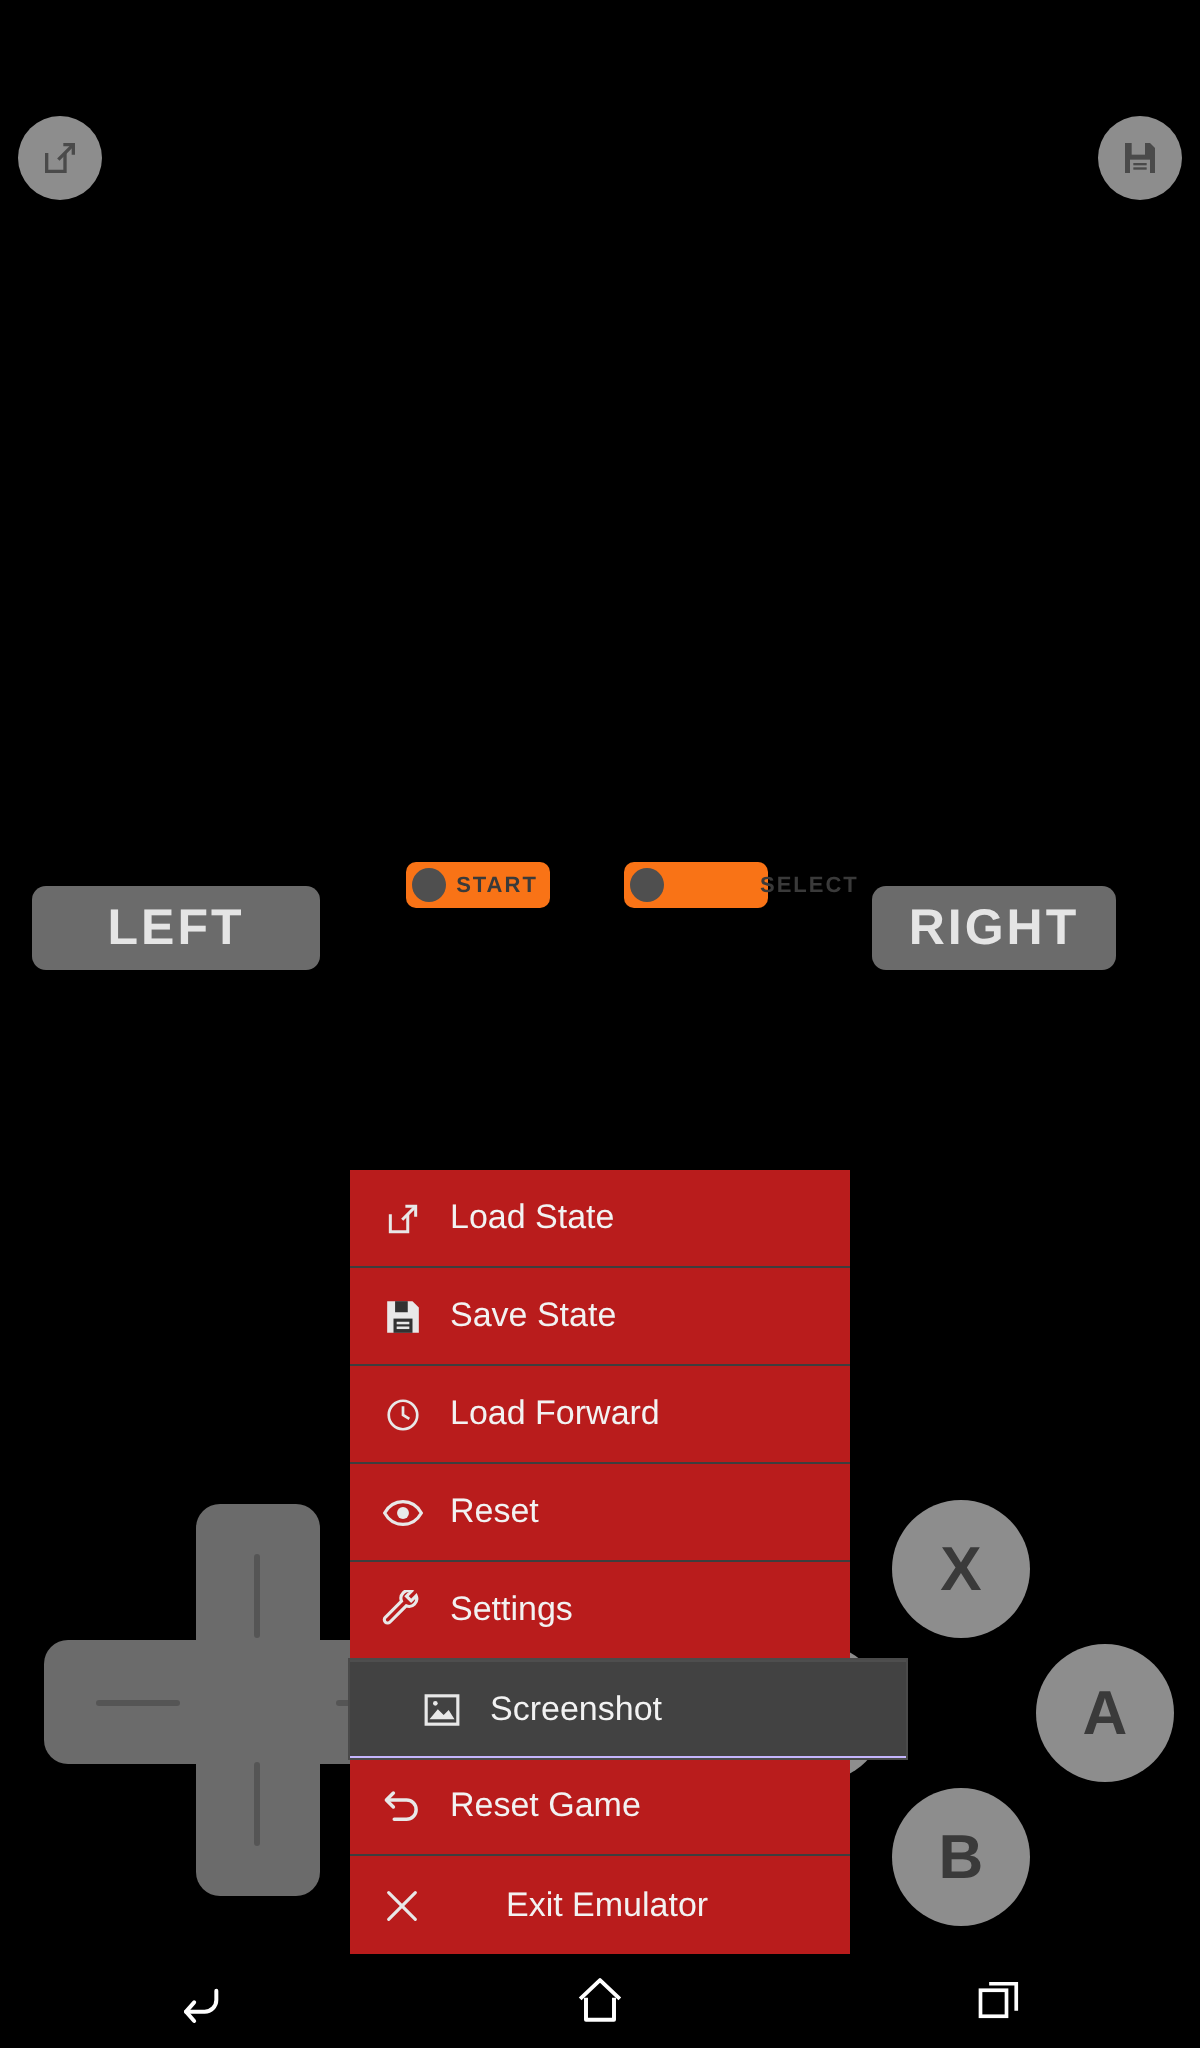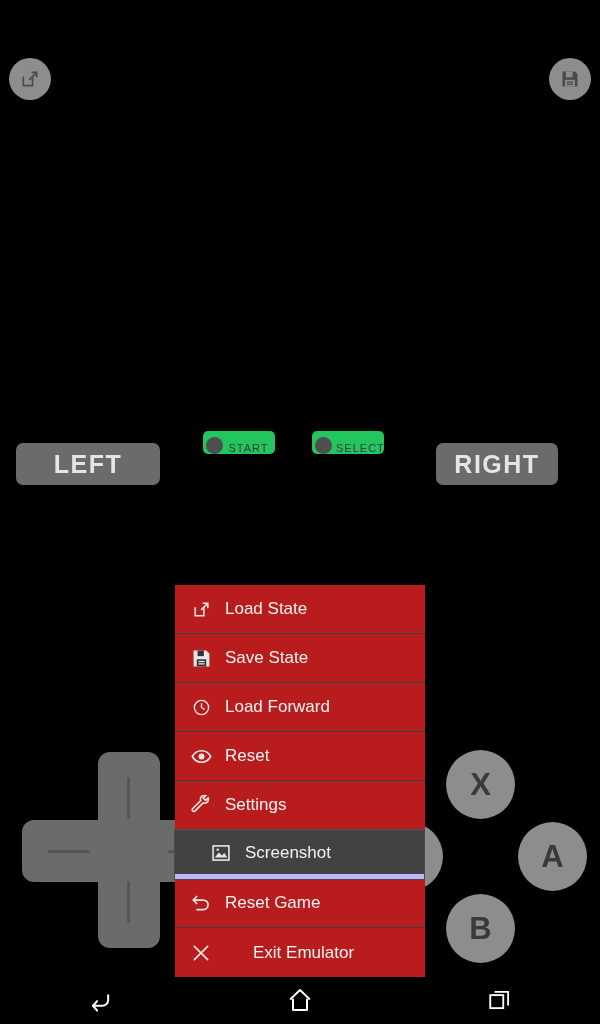--- a/index.html
+++ b/index.html
@@ -37,34 +37,34 @@
     color:#e5e5e5;
     font-size:25px; font-weight:bold; letter-spacing:1.5px;
   }
   #btn-left  { left:16px;  top:443px; width:144px; }
   #btn-right { left:436px; top:443px; width:122px; }
 
   
   .sysbtn {
     position:absolute;
     height:23px;
-    background:#22c55e;
+    background:#f97316;
     border-radius:5px;
-    display:flex; align-items:flex-end;
+    display:flex; align-items:center;
     padding-left:3px;
     color:#3a3a3a;
-    font-size:11px; font-weight:normal; letter-spacing:1px;
+    font-size:11px; font-weight:bold; letter-spacing:1px;
   }
   .sysbtn .knob {
     width:17px; height:17px; border-radius:50%;
     background:#4f4f4f; flex:none; margin-right:4px;
   }
   .sysbtn .lbl { flex:1; text-align:center; padding-right:5px; }
   #btn-start  { left:203px; top:431px; width:72px; }
-  #btn-select { left:312px; top:431px; width:72px; }
+  #btn-select { left:312px; top:431px; width:72px;gap:44px; }
 
   
   #dpad { position:absolute; left:22px; top:752px; width:196px; height:196px; }
   .dpad-arm { position:absolute; background:#6b6b6b; }
   .dpad-v { left:76px; top:0;   width:62px; height:196px; border-radius:12px; }
   .dpad-h { left:0;   top:68px; width:196px; height:62px; border-radius:12px; }
   .dpad-tick { position:absolute; background:#555; }
   .tick-up    { left:105px; top:25px;  width:3px;  height:42px; border-radius:2px;}
   .tick-down  { left:105px; top:129px; width:3px;  height:42px; border-radius:2px;}
   .tick-left  { left:26px;  top:98px;  width:42px; height:3px;  border-radius:2px;}
@@ -95,23 +95,23 @@
     height:49px;
     display:flex; align-items:center;
     padding-left:15px;
     color:#f2f2f2;
     font-size:17px;
     border-bottom:1px solid #3e3e3e;
   }
   .menu-item:last-child { border-bottom:none;gap:28px; }
   .menu-item.selected {
     background:#424242;
-    width:249px;
+    width:278px;
     border-top:1px solid #4e4e4e;
-    border-bottom:5px solid #c4b5fd;
+    border-bottom:1px solid #c4b5fd;
     box-shadow:0 0 0 1px #4a4a4a;
     padding-left:35px;
   }
   .menu-item .mi-icon {
     width:22px; height:22px; flex:none;
     margin-right:13px;
     display:flex; align-items:center; justify-content:center;
   }
   .menu-item .mi-icon svg { display:block; }
   .menu-item .mi-label { white-space:nowrap; }

